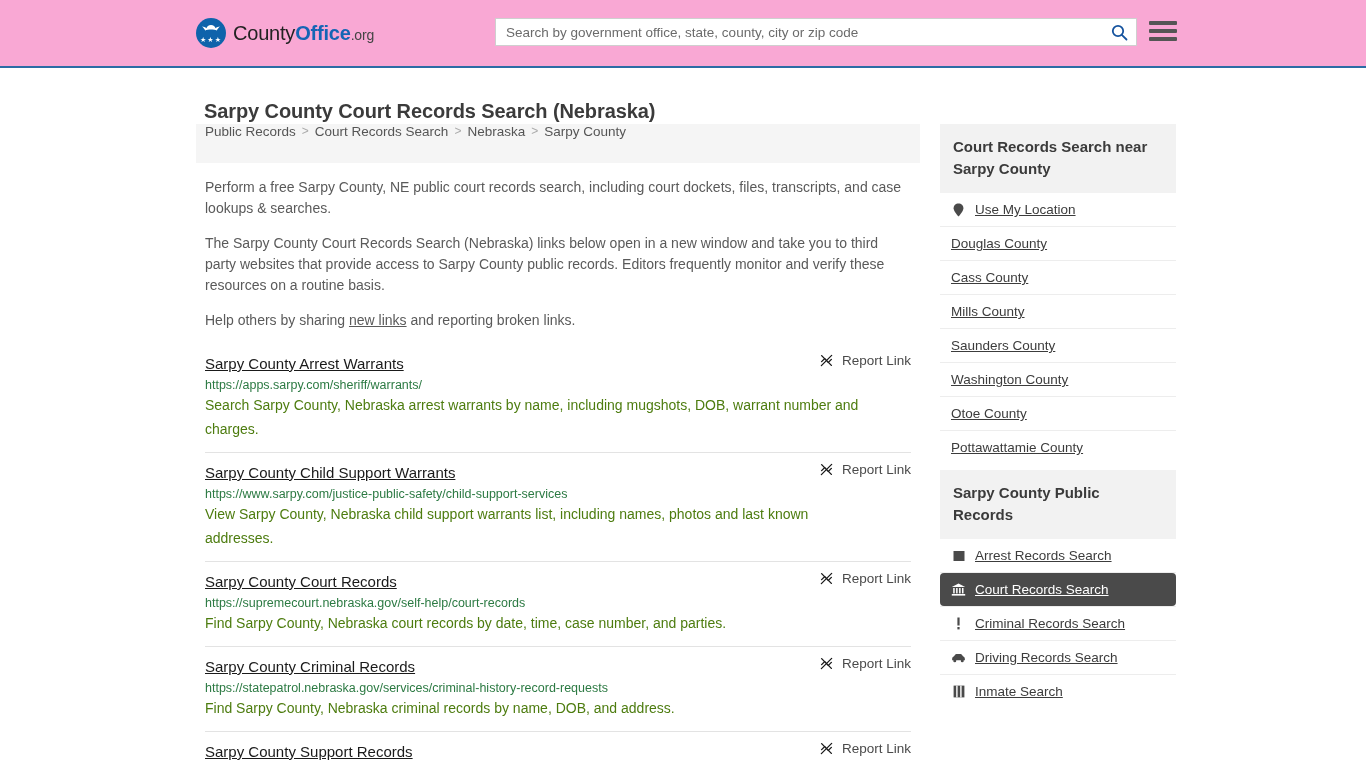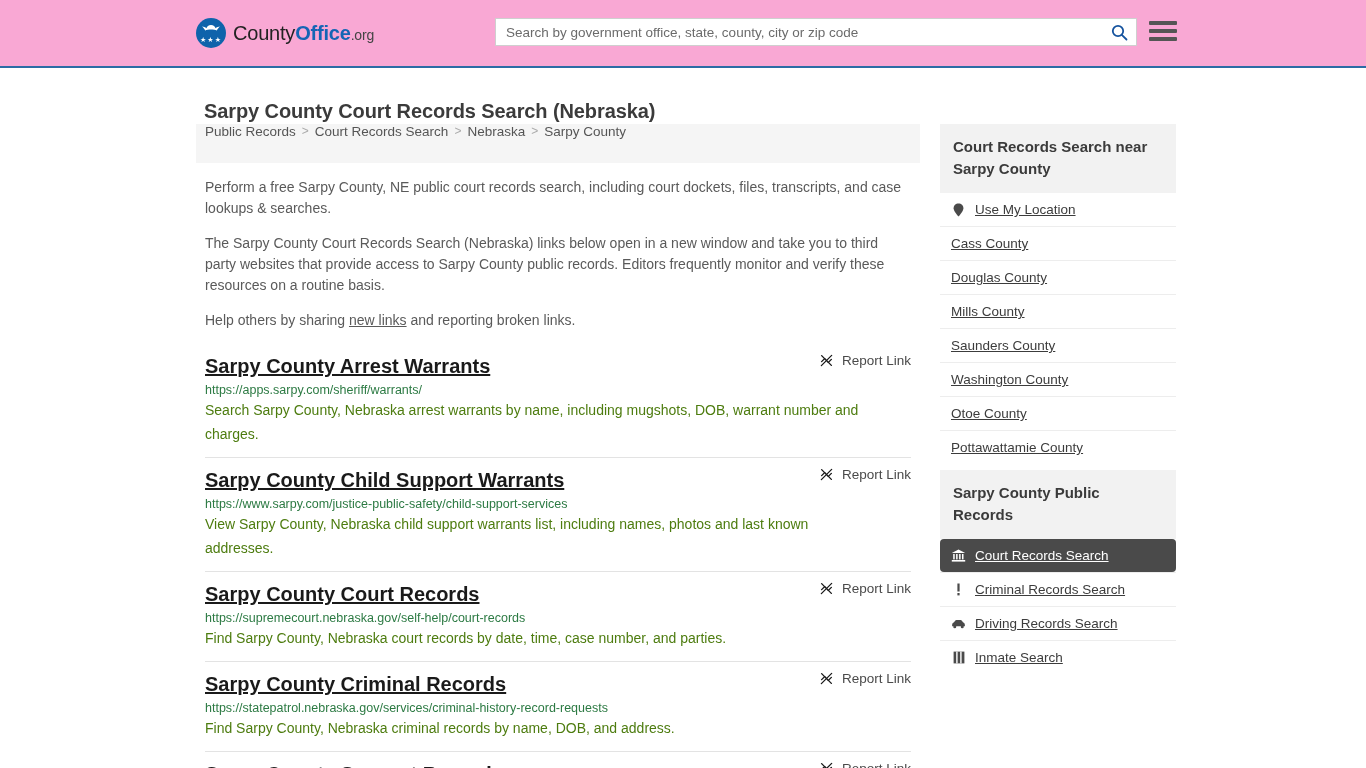--- a/index.html
+++ b/index.html
@@ -171,22 +171,22 @@
 
   
   #results { margin-top: 18px; padding: 0 9px; }
   .result {
     border-top: 1px solid #e3e3e3;
     padding: 11px 0 11px 0;
     position: relative;
   }
   .result:first-child { border-top: none; padding-top: 6px; }
   .result-title {
-    font-size: 20px;
-    font-weight: bold;
+    font-size: 15px;
+    font-weight: normal;
     color: #1a1a1a;
     text-decoration: underline;
     display: inline-block;
     cursor: pointer;
   }
   .result-url {
     display: block;
     font-size: 12.5px;
     color: #2c7a43;
     margin-top: 5px;
@@ -391,26 +391,26 @@
               <span class="side-icon">
                 <svg width="11" height="14" viewBox="0 0 11 14">
                   <path d="M5.5 0.5 C2.7 0.5 0.6 2.6 0.6 5.2 C0.6 8.4 5.5 13.5 5.5 13.5 C5.5 13.5 10.4 8.4 10.4 5.2 C10.4 2.6 8.3 0.5 5.5 0.5 Z" fill="#4a4a4a"></path>
                 </svg>
               </span>
               <span class="txt">Use My Location</span>
             </a>
           </li>
           <li>
             <a class="side-link" href="#">
+              <span class="txt">Douglas County</span>
+            </a>
+          </li>
+          <li>
+            <a class="side-link" href="#">
               <span class="txt">Cass County</span>
-            </a>
-          </li>
-          <li>
-            <a class="side-link" href="#">
-              <span class="txt">Douglas County</span>
             </a>
           </li>
           <li>
             <a class="side-link" href="#">
               <span class="txt">Mills County</span>
             </a>
           </li>
           <li>
             <a class="side-link" href="#">
               <span class="txt">Saunders County</span>
@@ -430,20 +430,30 @@
             <a class="side-link" href="#">
               <span class="txt">Pottawattamie County</span>
             </a>
           </li>
         </ul>
       </section>
 
       <section class="side-box">
         <div class="side-head">Sarpy County Public Records</div>
         <ul class="side-list plain">
+          <li>
+            <a class="side-link" href="#">
+              <span class="side-icon">
+                <svg width="12" height="12" viewBox="0 0 12 12">
+                    <rect x="0.5" y="1" width="11" height="10" fill="#4a4a4a"></rect>
+                  </svg>
+              </span>
+              <span class="txt">Arrest Records Search</span>
+            </a>
+          </li>
           <li>
             <a class="side-link active" href="#">
               <span class="side-icon">
                 <svg width="15" height="13" viewBox="0 0 15 13">
                   <path d="M7.5 0.6 L14.2 4 L0.8 4 Z" fill="currentColor"></path>
                   <rect x="2.2" y="5" width="1.5" height="5.4" fill="currentColor"></rect>
                   <rect x="5.1" y="5" width="1.5" height="5.4" fill="currentColor"></rect>
                   <rect x="8.1" y="5" width="1.5" height="5.4" fill="currentColor"></rect>
                   <rect x="11" y="5" width="1.5" height="5.4" fill="currentColor"></rect>
                   <rect x="0.8" y="11" width="13.4" height="1.6" fill="currentColor"></rect>

